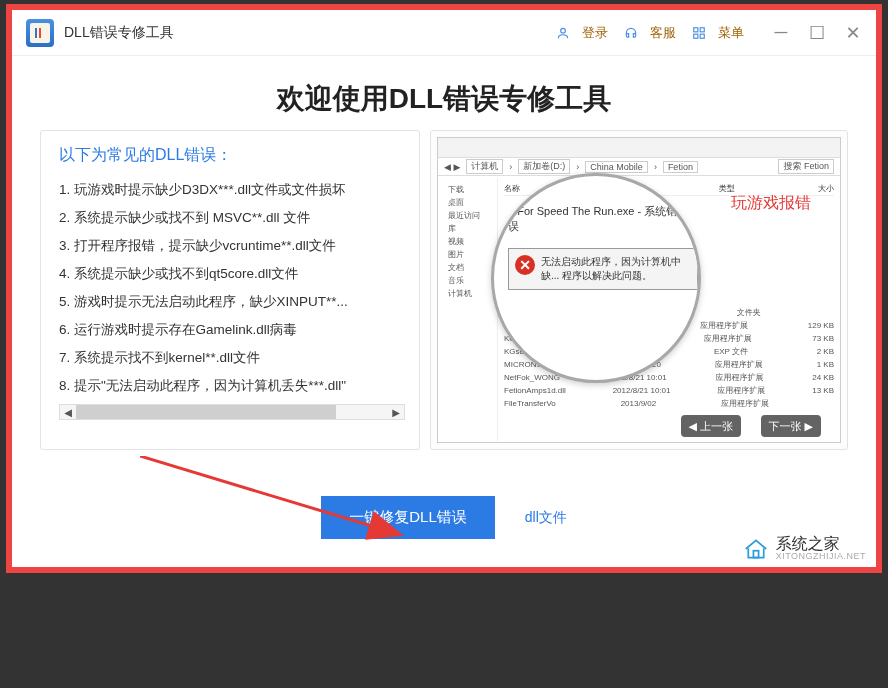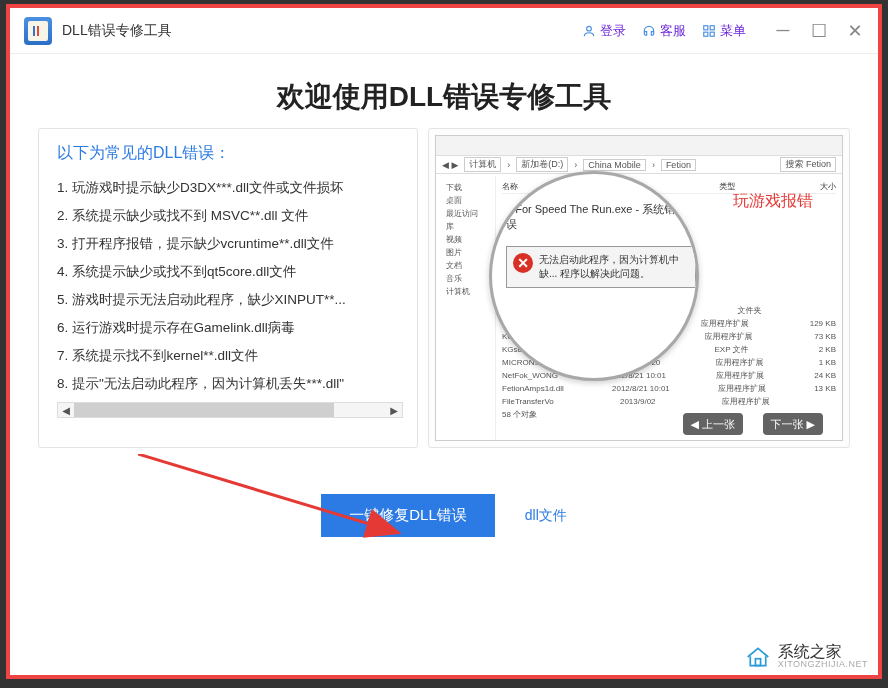--- a/index.html
+++ b/index.html
@@ -6,23 +6,23 @@
 body {
   font-family: "Microsoft YaHei", "PingFang SC", Arial, sans-serif;
   background: #333;
   width: 888px;
   height: 688px;
   overflow: hidden;
 }
 .window {
   background: #fff;
   width: 876px;
-  height: 675px;
+  height: 569px;
   margin: 4px auto 12px;
-  border: 4px solid #ef4444;
+  border: 6px solid #ef4444;
   position: relative;
   display: flex;
   flex-direction: column;
 }
 .titlebar {
   height: 46px;
   display: flex;
   align-items: center;
   padding: 0 10px 0 14px;
   border-bottom: 1px solid #eee;
@@ -44,22 +44,22 @@
   content: '';
   position: absolute;
   inset: 4px;
   background: #f8f4e8;
   border-radius: 2px;
 }
 .app-icon svg { position: relative; z-index: 1; }
 .app-title { font-size: 14px; color: #333; flex: 1; }
 .header-actions { display: flex; align-items: center; gap: 16px; }
 .header-link {
-  display: flex; align-items: center; gap: 4px;
-  color: #6d28d9; font-size: 13px; cursor: pointer;
+  display: flex; align-items: center; gap: 12px;
+  color: #a16207; font-size: 13px; cursor: pointer;
 }
 .win-controls { display: flex; gap: 10px; margin-left: 8px; }
 .win-btn {
   width: 26px; height: 26px; display: flex;
   align-items: center; justify-content: center;
   cursor: pointer; color: #888; font-size: 18px;
 }
 .content { flex: 1; padding: 24px 28px 0; }
 .welcome-title { font-size: 28px; font-weight: bold; color: #222; text-align: center; margin-bottom: 12px; }
 .welcome-sub  { font-size: 14px; color: #888; text-align: center; margin-bottom: 30px; }
@@ -269,23 +269,20 @@
                   <span>2012/8/21 10:01</span>
                   <span>应用程序扩展</span>
                   <span>13 KB</span>
                 </div>
               <div class="fe-row">
                   <span>FileTransferVo</span>
                   <span>2013/9/02</span>
                   <span>应用程序扩展</span>
                   <span></span>
                 </div>
-              <div class="fe-row">
-                  <span>58 个对象</span>
-                </div>
             </div>
           </div>
         </div>
 
         <div class="red-label">玩游戏报错</div>
 
         <div class="magnifier">
           <div class="mag-inner">
             <div class="mag-title">d For Speed The Run.exe - 系统错误</div>
             <div class="err-dialog">

